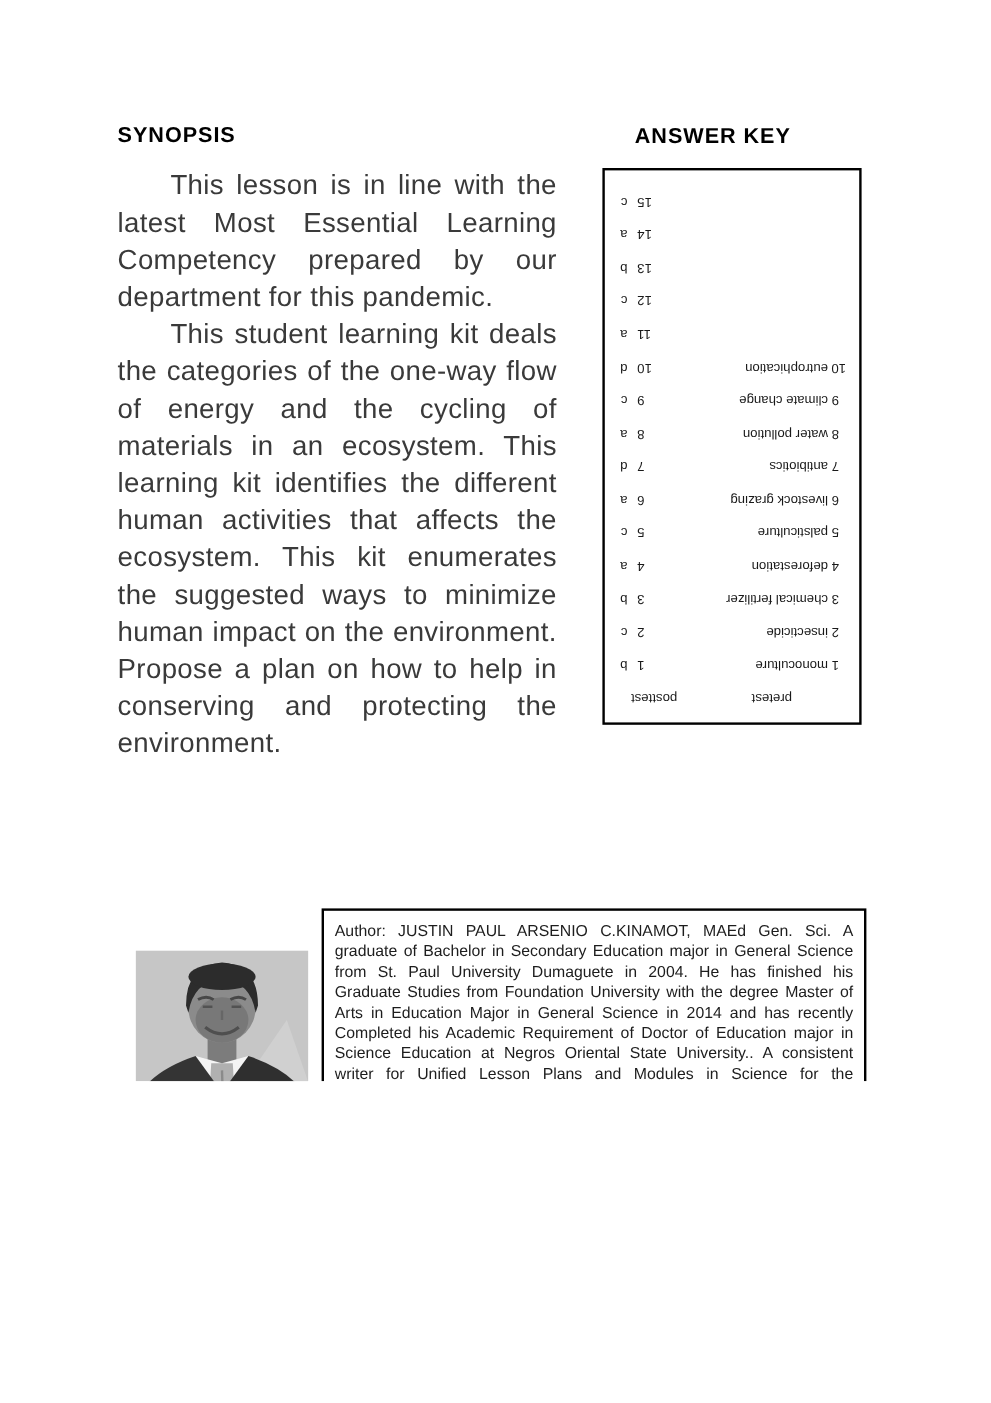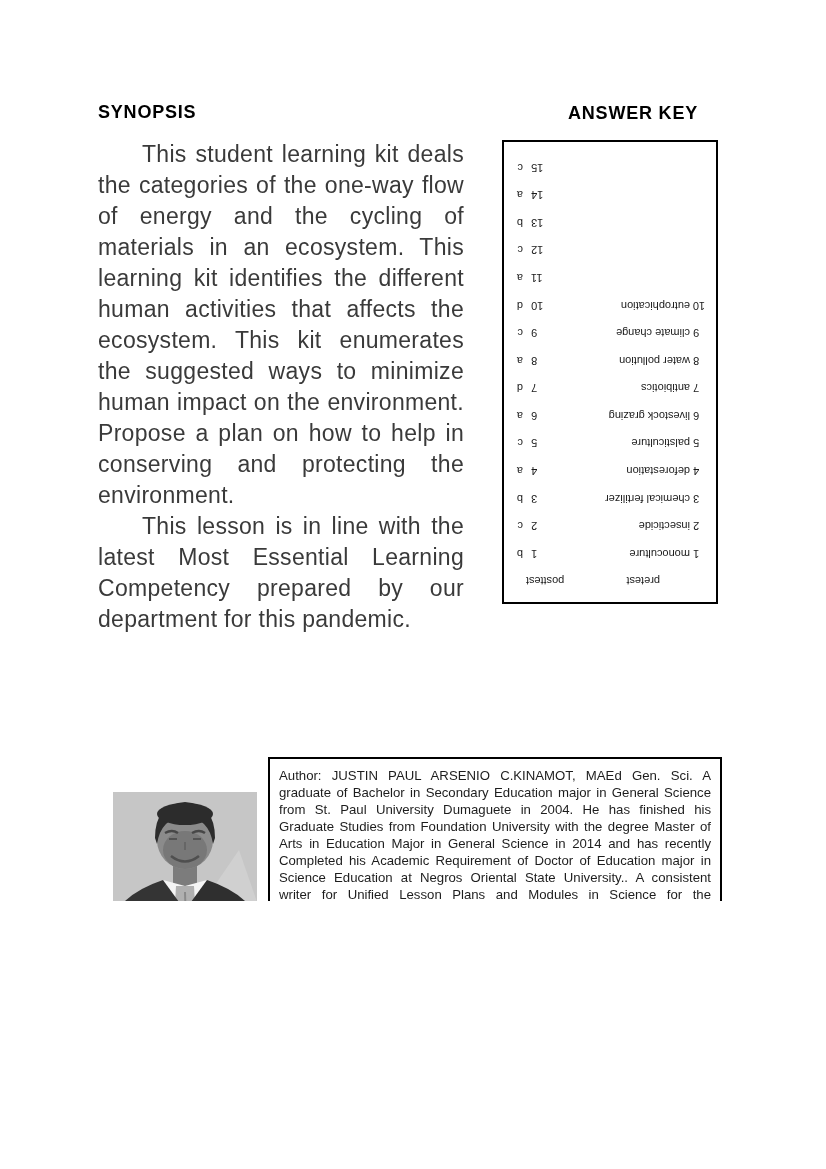--- a/index.html
+++ b/index.html
@@ -3,21 +3,21 @@
 <meta charset="utf-8">
 <style>
   html,body { margin:0; padding:0; background:#ffffff; }
   .page {
     position:relative; width:826px; height:901px; background:#fff;
     font-family:"Liberation Sans", sans-serif; overflow:hidden;
   }
   .heading { position:absolute; font-weight:bold; color:#000;
     font-size:18px; letter-spacing:0.8px; }
   #synopsis-heading { left:98px;  top:102px; }
-  #answer-key-heading { left:568px; top:103px; }
+  #answer-key-heading { left:529px; top:103px; }
   #author-heading   { left:115px; top:795px; }
 
   .synopsis-body {
     position:absolute; left:98px; top:139px; width:366px;
     font-size:23px; line-height:31px; letter-spacing:0.3px;
     text-align:justify; color:#3a3a3a;
   }
   .synopsis-body p { margin:0; text-indent:44px; }
 
   
@@ -65,22 +65,22 @@
 </head>
 <body>
 
 <div class="page">
 
   <div class="heading" id="synopsis-heading">SYNOPSIS</div>
 
   <div class="heading" id="answer-key-heading">ANSWER KEY</div>
 
   <div class="synopsis-body">
+    <p>This lesson is in line with the latest Most Essential Learning Competency prepared by our department for this pandemic.</p>
     <p>This student learning kit deals the categories of the one-way flow of energy and the cycling of materials in an ecosystem. This learning kit identifies the different human activities that affects the ecosystem. This kit enumerates the suggested ways to minimize human impact on the environment. Propose a plan on how to help in conserving and protecting the environment.</p>
-    <p>This lesson is in line with the latest Most Essential Learning Competency prepared by our department for this pandemic.</p>
   </div>
 
   <div class="ak-box">
     <div class="ak-inner">
       <div class="ak-row">
         <span class="ak-head-pre">pretest</span>
         <span class="ak-head-post">posttest</span>
       </div>
       <div class="ak-row">
         <span class="ak-c1">1</span>

